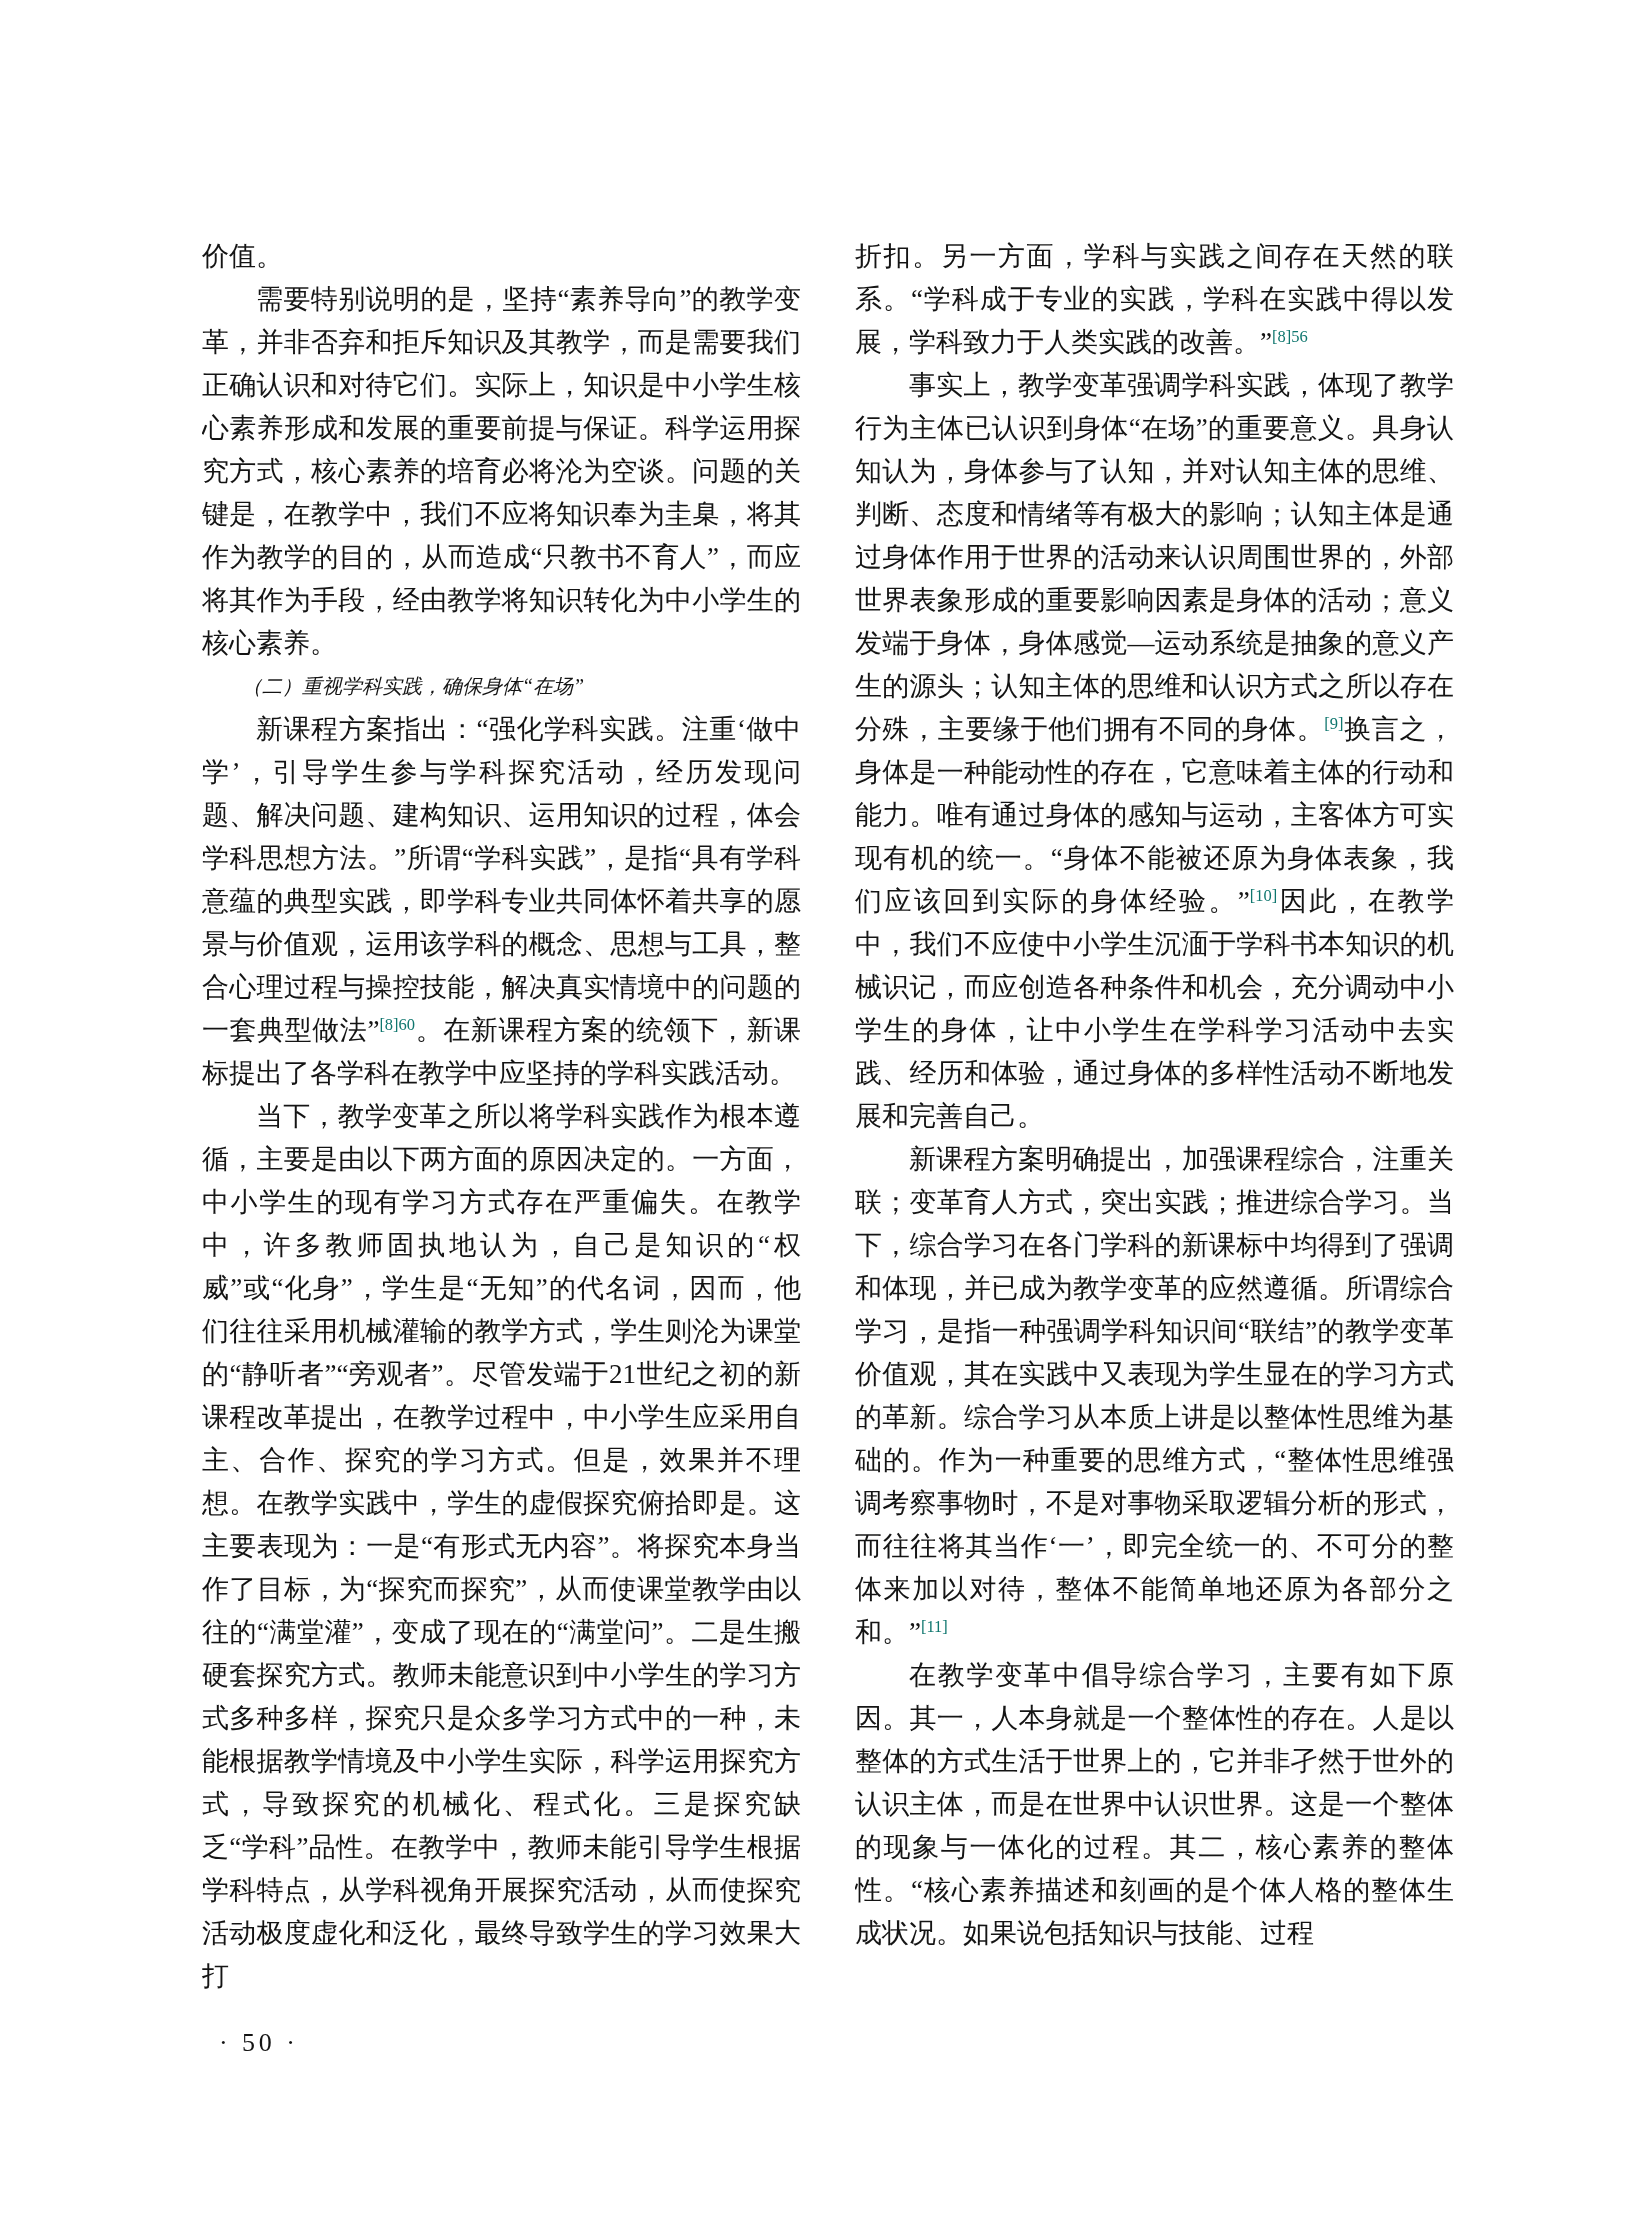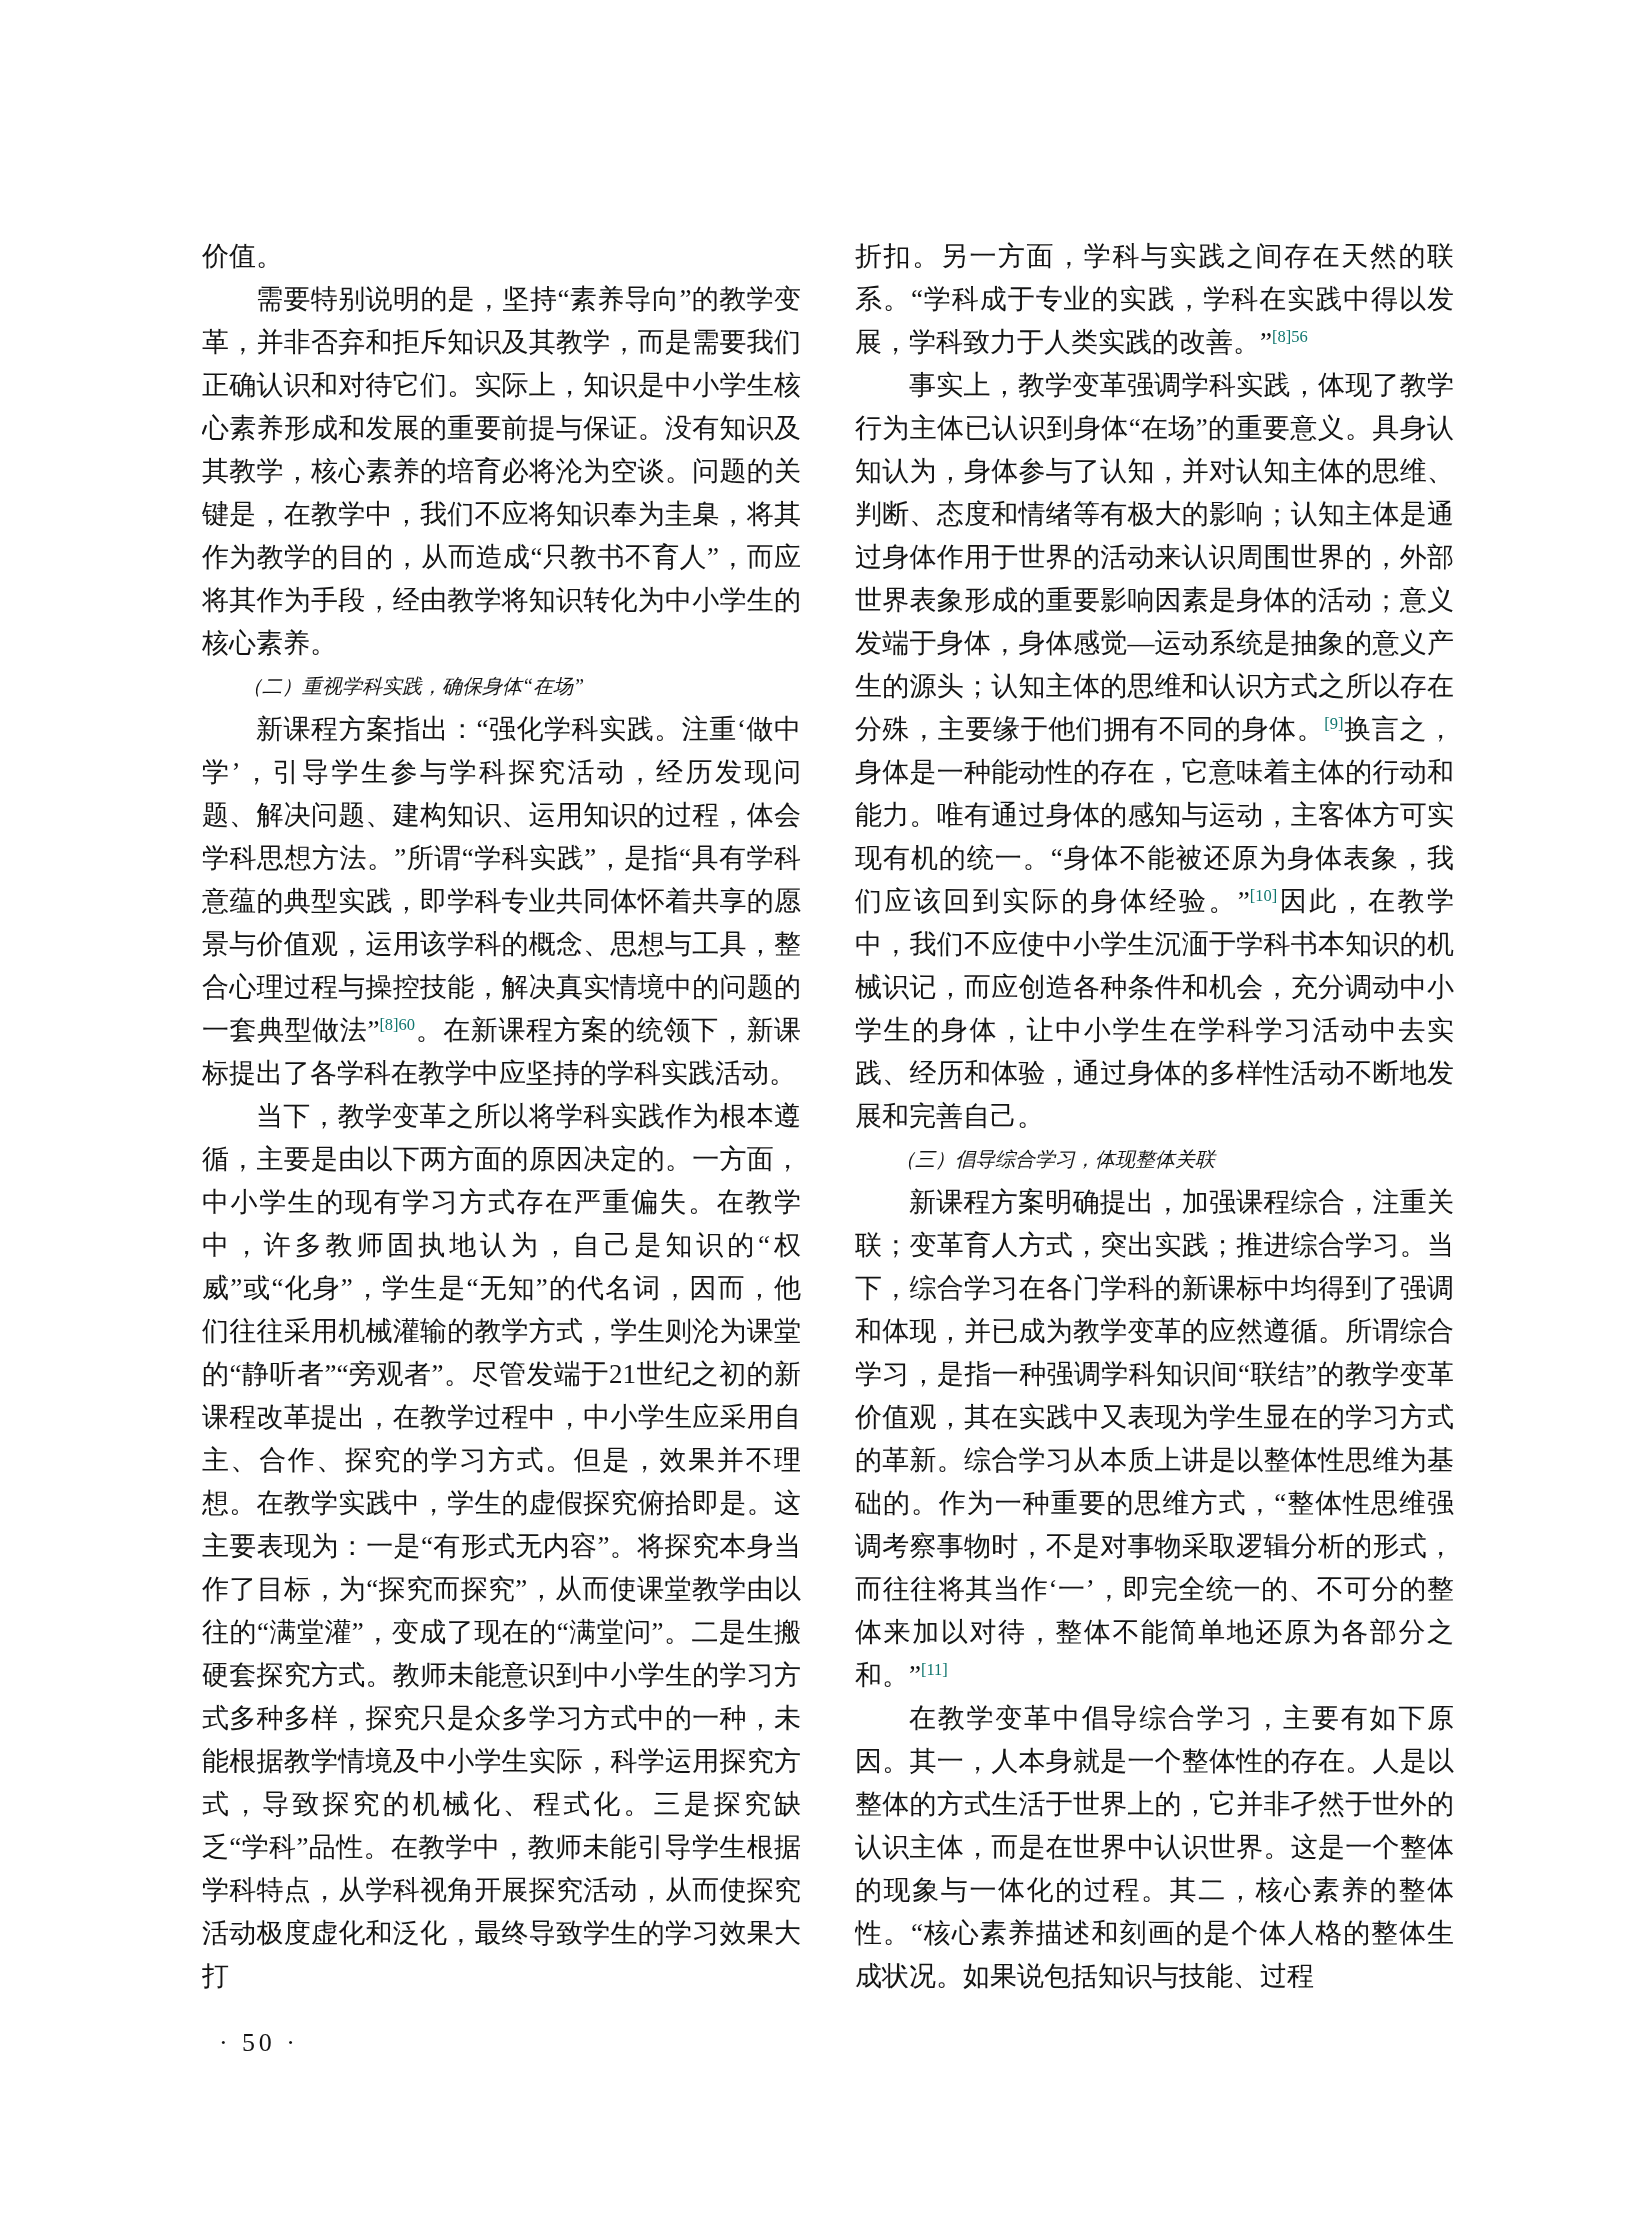--- a/index.html
+++ b/index.html
@@ -57,28 +57,27 @@
     color: #141414;
   }
 </style>
 </head>
 <body>
 
 <div class="page">
   <div class="text-columns">
     <div class="col">
         <p class="para cont">价值。</p>
-        <p class="para">需要特别说明的是，坚持“素养导向”的教学变革，并非否弃和拒斥知识及其教学，而是需要我们正确认识和对待它们。实际上，知识是中小学生核心素养形成和发展的重要前提与保证。没有知识及其教学，核心素养的培育必将沦为空谈。问题的关键是，在教学中，我们不应将知识奉为圭臬，将其作为教学的目的，从而造成“只教书不育人”，而应将其作为手段，经由教学将知识转化为中小学生的核心素养。</p>
+        <p class="para">需要特别说明的是，坚持“素养导向”的教学变革，并非否弃和拒斥知识及其教学，而是需要我们正确认识和对待它们。实际上，知识是中小学生核心素养形成和发展的重要前提与保证。科学运用探究方式，核心素养的培育必将沦为空谈。问题的关键是，在教学中，我们不应将知识奉为圭臬，将其作为教学的目的，从而造成“只教书不育人”，而应将其作为手段，经由教学将知识转化为中小学生的核心素养。</p>
         <h3 class="heading">（二）重视学科实践，确保身体“在场”</h3>
         <p class="para">新课程方案指出：“强化学科实践。注重‘做中学’，引导学生参与学科探究活动，经历发现问题、解决问题、建构知识、运用知识的过程，体会学科思想方法。”所谓“学科实践”，是指“具有学科意蕴的典型实践，即学科专业共同体怀着共享的愿景与价值观，运用该学科的概念、思想与工具，整合心理过程与操控技能，解决真实情境中的问题的一套典型做法”<sup class="ref">[8]60</sup>。在新课程方案的统领下，新课标提出了各学科在教学中应坚持的学科实践活动。</p>
         <p class="para">当下，教学变革之所以将学科实践作为根本遵循，主要是由以下两方面的原因决定的。一方面，中小学生的现有学习方式存在严重偏失。在教学中，许多教师固执地认为，自己是知识的“权威”或“化身”，学生是“无知”的代名词，因而，他们往往采用机械灌输的教学方式，学生则沦为课堂的“静听者”“旁观者”。尽管发端于21世纪之初的新课程改革提出，在教学过程中，中小学生应采用自主、合作、探究的学习方式。但是，效果并不理想。在教学实践中，学生的虚假探究俯拾即是。这主要表现为：一是“有形式无内容”。将探究本身当作了目标，为“探究而探究”，从而使课堂教学由以往的“满堂灌”，变成了现在的“满堂问”。二是生搬硬套探究方式。教师未能意识到中小学生的学习方式多种多样，探究只是众多学习方式中的一种，未能根据教学情境及中小学生实际，科学运用探究方式，导致探究的机械化、程式化。三是探究缺乏“学科”品性。在教学中，教师未能引导学生根据学科特点，从学科视角开展探究活动，从而使探究活动极度虚化和泛化，最终导致学生的学习效果大打</p>
       </div>
     <div class="col">
         <p class="para cont">折扣。另一方面，学科与实践之间存在天然的联系。“学科成于专业的实践，学科在实践中得以发展，学科致力于人类实践的改善。”<sup class="ref">[8]56</sup></p>
         <p class="para">事实上，教学变革强调学科实践，体现了教学行为主体已认识到身体“在场”的重要意义。具身认知认为，身体参与了认知，并对认知主体的思维、判断、态度和情绪等有极大的影响；认知主体是通过身体作用于世界的活动来认识周围世界的，外部世界表象形成的重要影响因素是身体的活动；意义发端于身体，身体感觉—运动系统是抽象的意义产生的源头；认知主体的思维和认识方式之所以存在分殊，主要缘于他们拥有不同的身体。<sup class="ref">[9]</sup>换言之，身体是一种能动性的存在，它意味着主体的行动和能力。唯有通过身体的感知与运动，主客体方可实现有机的统一。“身体不能被还原为身体表象，我们应该回到实际的身体经验。”<sup class="ref">[10]</sup>因此，在教学中，我们不应使中小学生沉湎于学科书本知识的机械识记，而应创造各种条件和机会，充分调动中小学生的身体，让中小学生在学科学习活动中去实践、经历和体验，通过身体的多样性活动不断地发展和完善自己。</p>
-        <h3 class="heading">（三）倡导综合学习，体现整体关联</h3>
         <p class="para">新课程方案明确提出，加强课程综合，注重关联；变革育人方式，突出实践；推进综合学习。当下，综合学习在各门学科的新课标中均得到了强调和体现，并已成为教学变革的应然遵循。所谓综合学习，是指一种强调学科知识间“联结”的教学变革价值观，其在实践中又表现为学生显在的学习方式的革新。综合学习从本质上讲是以整体性思维为基础的。作为一种重要的思维方式，“整体性思维强调考察事物时，不是对事物采取逻辑分析的形式，而往往将其当作‘一’，即完全统一的、不可分的整体来加以对待，整体不能简单地还原为各部分之和。”<sup class="ref">[11]</sup></p>
         <p class="para">在教学变革中倡导综合学习，主要有如下原因。其一，人本身就是一个整体性的存在。人是以整体的方式生活于世界上的，它并非孑然于世外的认识主体，而是在世界中认识世界。这是一个整体的现象与一体化的过程。其二，核心素养的整体性。“核心素养描述和刻画的是个体人格的整体生成状况。如果说包括知识与技能、过程</p>
       </div>
   </div>
   <div class="page-number">· 50 ·</div>
 </div>
 
 
 </body></html>

